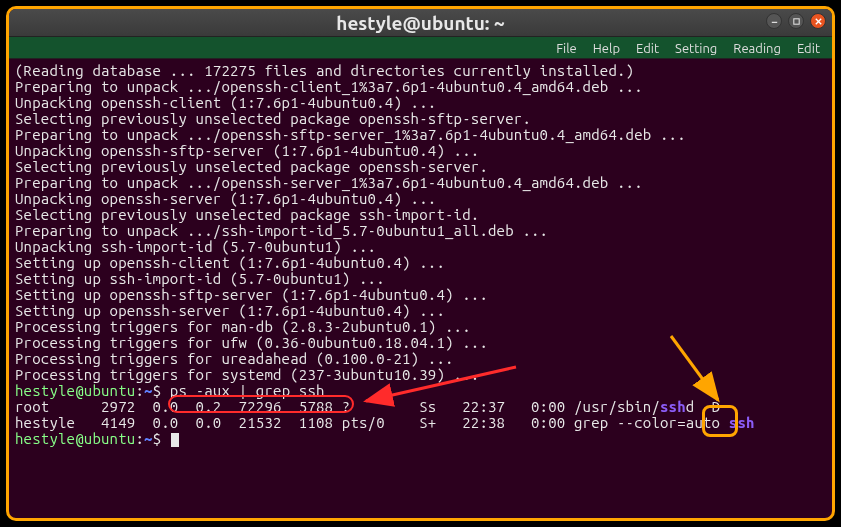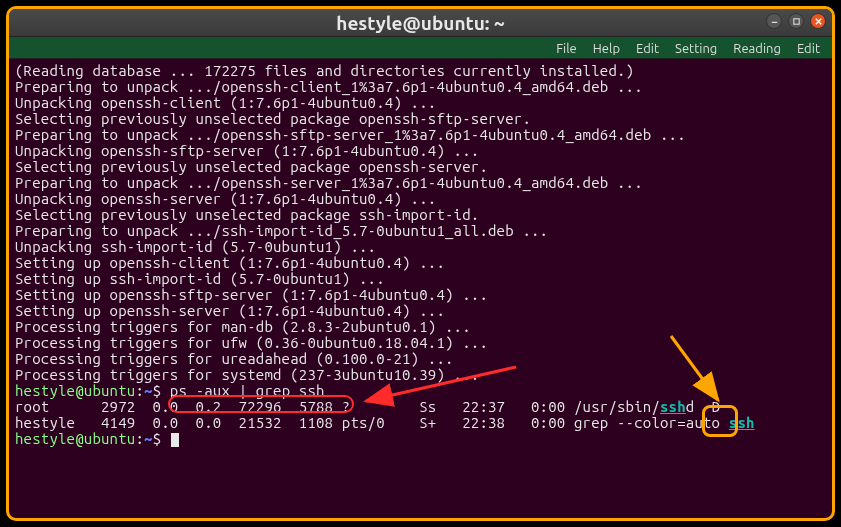--- a/index.html
+++ b/index.html
@@ -81,21 +81,21 @@
       white-space: pre;
       font-size: 15px;
       letter-spacing: 0.2px;
       position: relative;
       height: calc(100% - 50px);
       overflow: hidden;
     }
     .line { white-space: pre; }
     .prompt { color: #88ff88; font-weight: normal; }
     .tilde { color: #6080ff; font-weight: bold; }
-    .hl { color: #14b8a6; font-weight: bold; text-decoration: underline; }
+    .hl { color: #8b5cf6; font-weight: bold; }
     .cursor {
       display: inline-block;
       width: 8px;
       height: 14px;
       background: #e8e8e8;
       vertical-align: text-bottom;
       margin-left: 1px;
     }
     .red-oval {
       position: absolute;

